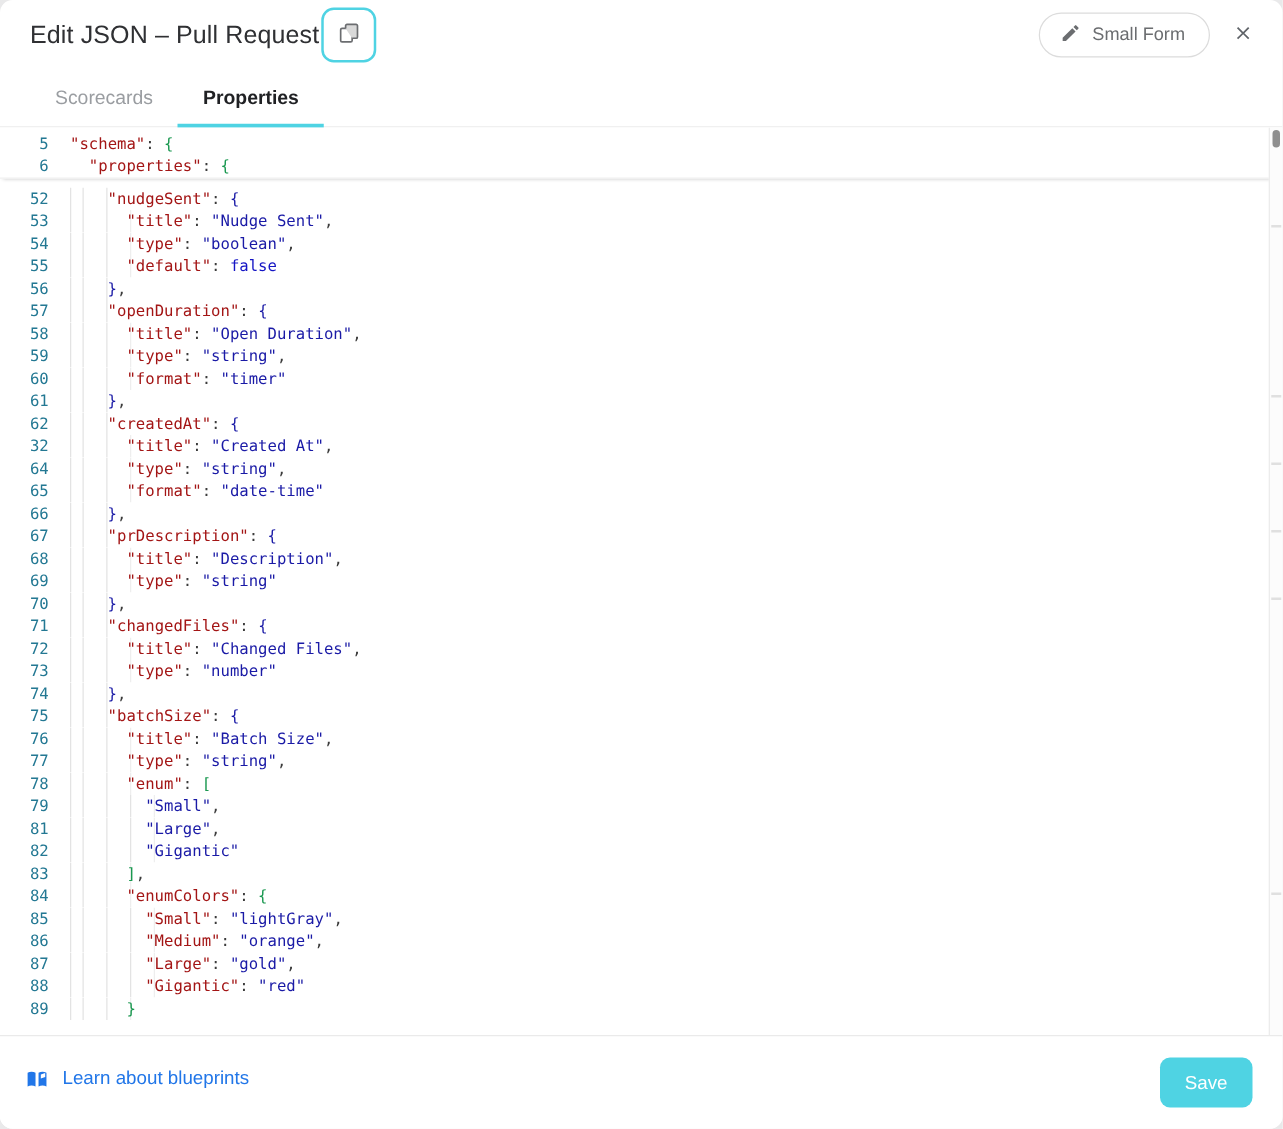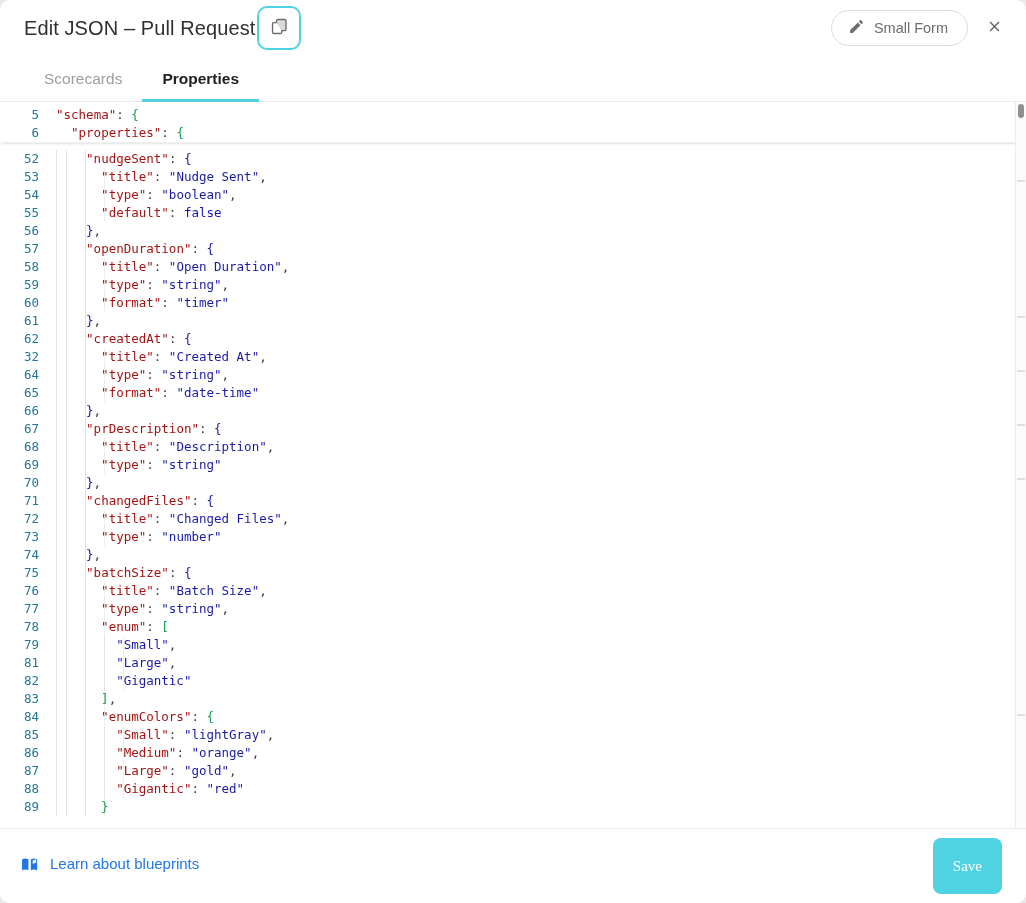--- a/index.html
+++ b/index.html
@@ -227,29 +227,29 @@
   #learn-link {
     display: flex;
     gap: 10px;
     color: #2176e8;
     font-size: 15px;
     text-decoration: none;
     cursor: pointer;
   }
   #footer-spacer { flex: 1 1 auto; }
   #save-btn {
-    height: 56px;
+    height: 40px;
     min-width: 62px;
     padding: 0 20px;
     border: none;
     border-radius: 8px;
     background: #4fd3e3;
     color: #ffffff;
     font-size: 15px;
-    font-family: Liberation Serif, serif;
+    font-family: Liberation Sans, sans-serif;
     cursor: pointer;
   }
 </style>
 </head>
 <body>
 
 <div id="dialog">
 
   <div id="header">
     <div id="title">Edit JSON – Pull Request</div>

